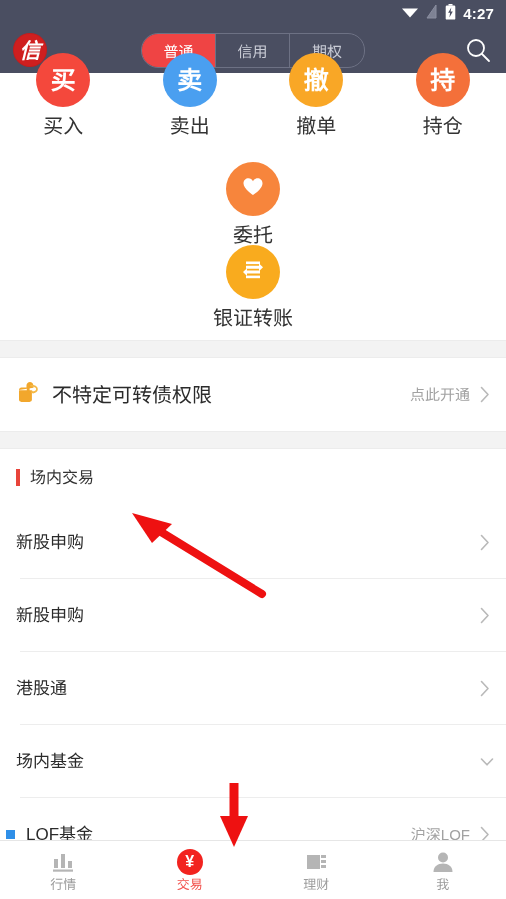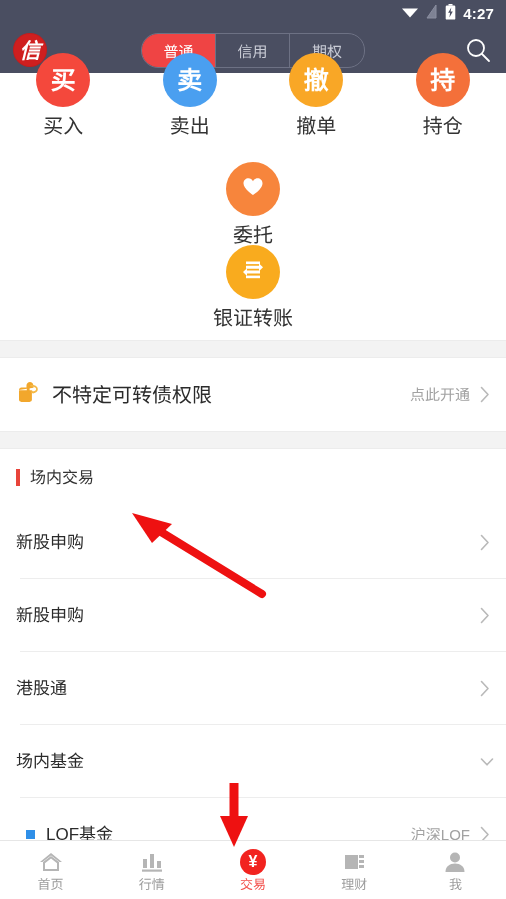--- a/index.html
+++ b/index.html
@@ -200,21 +200,21 @@
     height: 17px;
     background: #e8443a;
     margin-right: 10px;
   }
   .section-title {
     font-size: 16px;
     color: #333333;
     line-height: 1;
   }
 
-  .sub-row { padding-left: 26px; justify-content: space-between; }
+  .sub-row { padding-left: 6px; justify-content: space-between; }
   .sub-bullet {
     width: 9px;
     height: 9px;
     background: #2f8fe8;
     margin-right: 11px;
     flex: none;
   }
 
   
   .bottomnav {
@@ -441,29 +441,20 @@
   <span class="row-value">沪深LOF</span>
   <span class="chev">
     <svg width="10" height="17" viewBox="0 0 10 17">
         <path d="M1.5 1.5 L8 8.5 L1.5 15.5" fill="none" stroke="#b9b9b9" stroke-width="1.6" stroke-linecap="round" stroke-linejoin="round"></path>
       </svg>
   </span>
 </div>
 
 <div class="bottomnav">
 
-  <div class="nav-item">
-    <span class="nav-icon-box">
-      <svg width="26" height="24" viewBox="0 0 26 24">
-        <path d="M13 3 L24 12 L21.5 12 L13 5.4 L4.5 12 L2 12 Z" fill="#b5b5b5"></path>
-        <path d="M6 12.6 L13 7.2 L20 12.6 L20 20 L6 20 Z" fill="none" stroke="#b5b5b5" stroke-width="2"></path>
-      </svg>
-    </span>
-    <span class="nav-label">首页</span>
-  </div>
 
   <div class="nav-item">
     <span class="nav-icon-box">
       <svg width="26" height="24" viewBox="0 0 26 24">
         <rect x="4" y="9" width="4" height="9" fill="#b5b5b5"></rect>
         <rect x="11" y="4" width="4" height="14" fill="#b5b5b5"></rect>
         <rect x="18" y="11" width="4" height="7" fill="#b5b5b5"></rect>
         <rect x="3" y="19.5" width="20" height="2.2" fill="#b5b5b5"></rect>
       </svg>
     </span>

